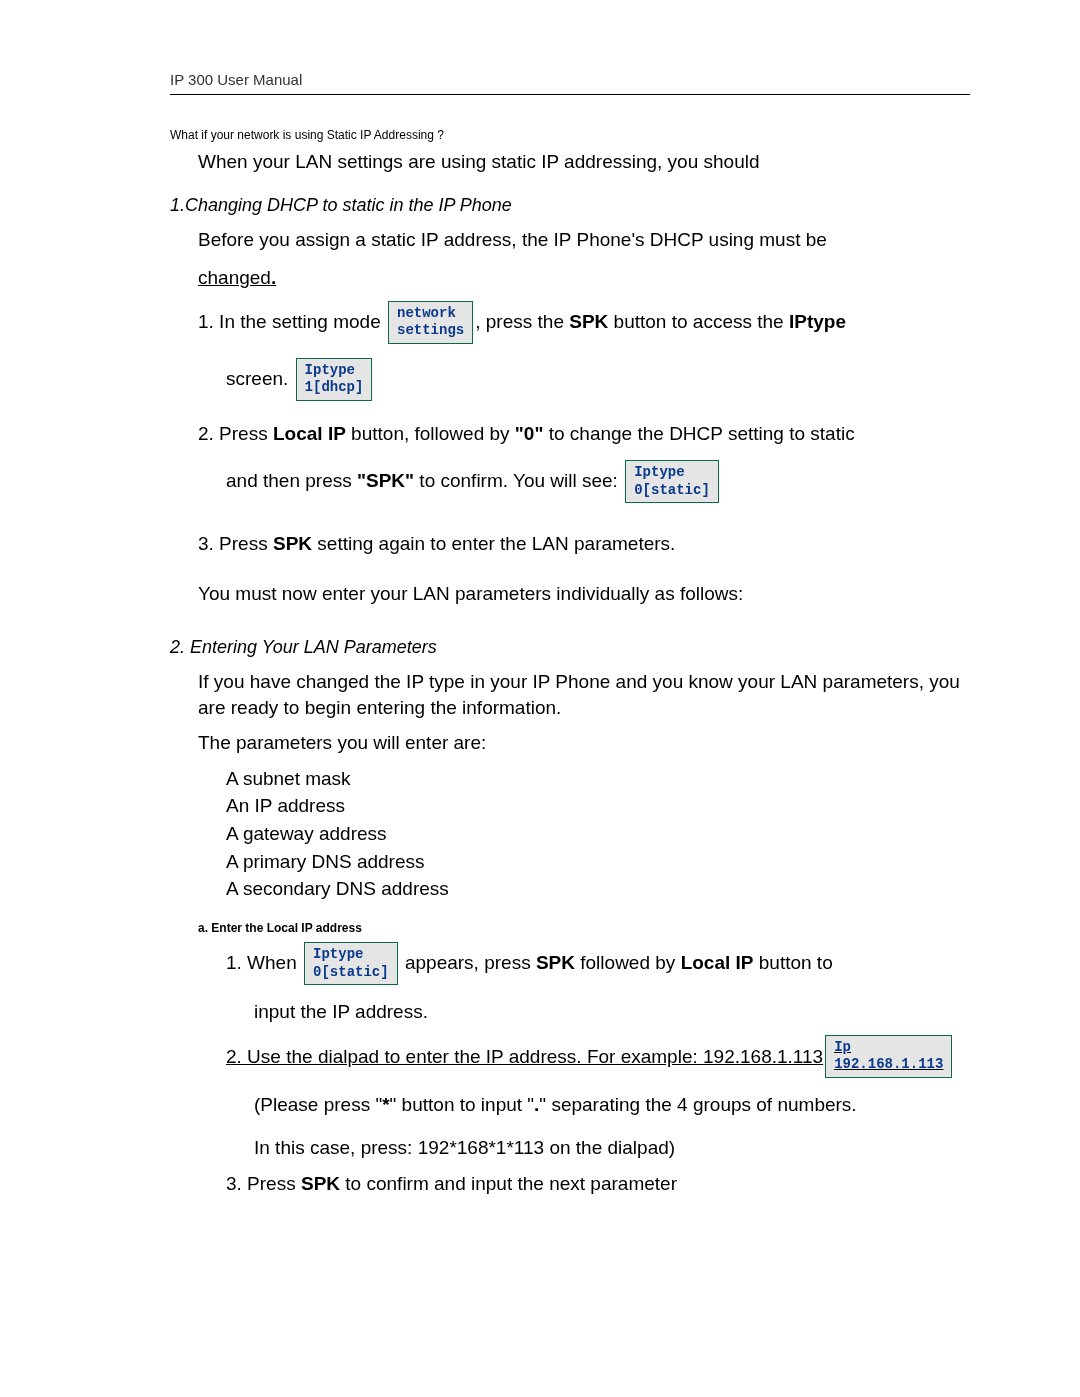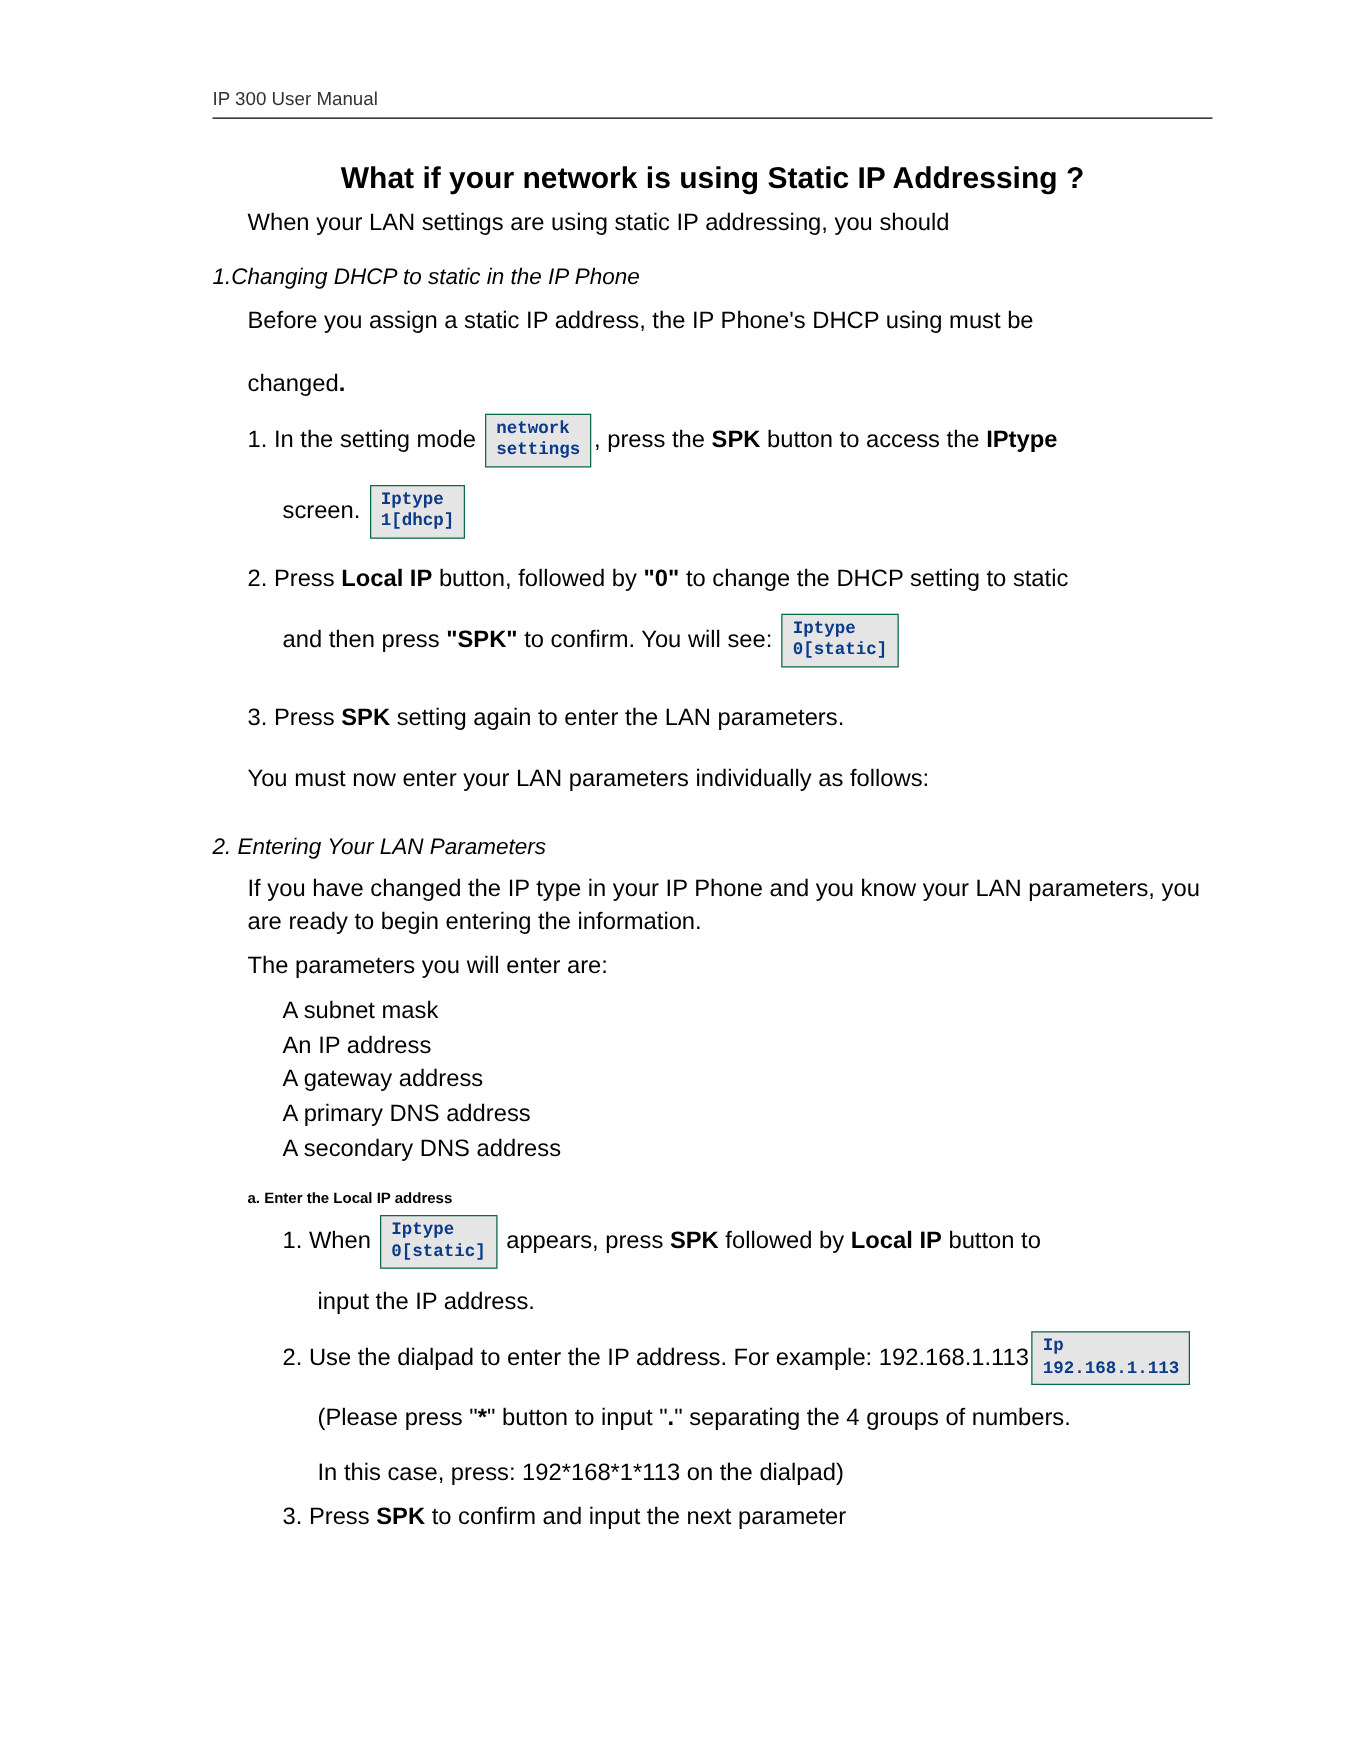--- a/index.html
+++ b/index.html
@@ -20,24 +20,23 @@
     line-height: 1.35;
   }
   .header-line {
     font-size: 15px;
     color: #333;
     border-bottom: 1px solid #000;
     padding-bottom: 4px;
     margin-bottom: 32px;
   }
   h2.section-title {
-    font-size: 24px;
-    font-weight: bold;
+    font-size: 12px;
+    font-weight: normal;
     margin: 0 0 6px 0;
-    text-align: center;
   }
   .intro {
     margin: 0 0 18px 28px;
   }
   h3.sub-title {
     font-size: 18px;
     font-style: italic;
     font-weight: normal;
     margin: 10px 0 10px 0;
   }
@@ -61,27 +60,27 @@
     font-weight: bold;
     color: #0a3a8a;
     line-height: 1.25;
     white-space: pre;
   }
   .line { margin-bottom: 14px; }
   .params-list {
     margin: 6px 0 18px 56px;
   }
   .params-list div { margin-bottom: 2px; }
-  .big-gap { margin-top: 26px; }
+  .big-gap { margin-top: 12px; text-decoration: underline; }
   h4.subsub {
     font-size: 12px;
     font-weight: bold;
     margin: 16px 0 6px 28px;
   }
-  .ex-line { display: flex; align-items: center; flex-wrap: nowrap; }
+  .ex-line { display: flex; align-items: center; flex-wrap: nowrap; text-decoration: underline; }
   .ex-line .txt { flex: 0 0 auto; }
 </style>
 </head>
 <body>
 
 <div class="page">
 
   <div class="header-line">IP 300 User Manual</div>
 
   <h2 class="section-title">What if your network is using Static IP Addressing ?</h2>

